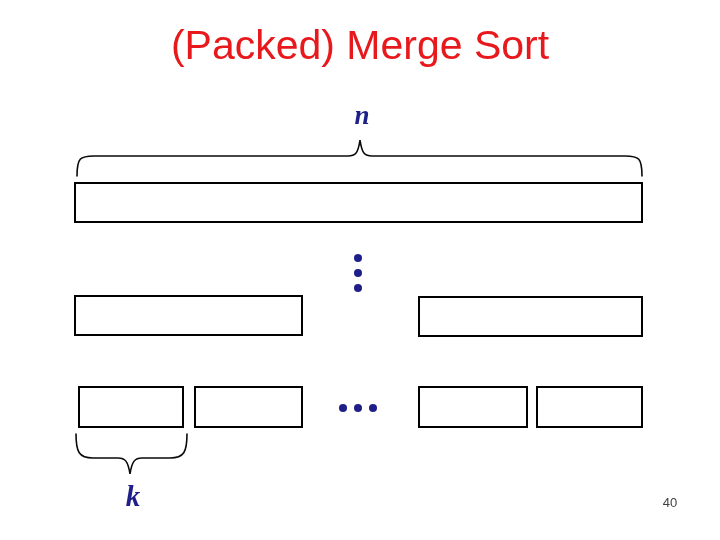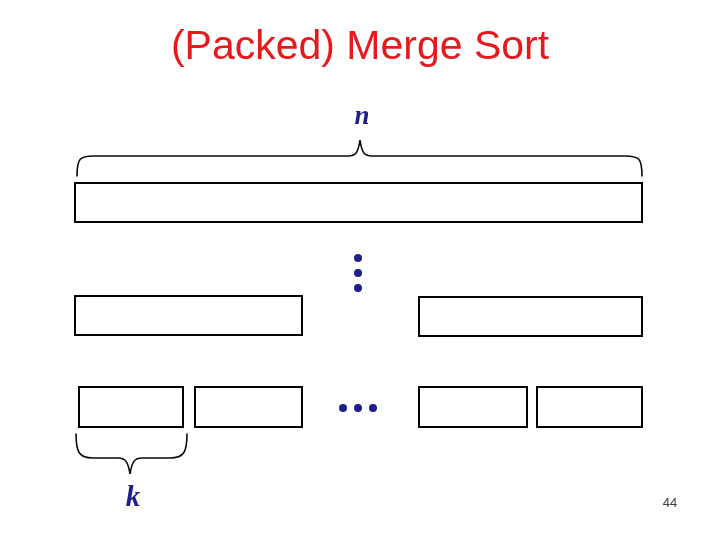--- a/index.html
+++ b/index.html
@@ -135,15 +135,15 @@
     <div class="dot"></div>
     <div class="dot"></div>
     <div class="dot"></div>
   </div>
 
   <div class="block block-b3"></div>
   <div class="block block-b4"></div>
 
   <div class="math-label label-k">k</div>
 
-  <div class="page-number">44</div>
+  <div class="page-number">40</div>
 
 </div>
 
 </body></html>

